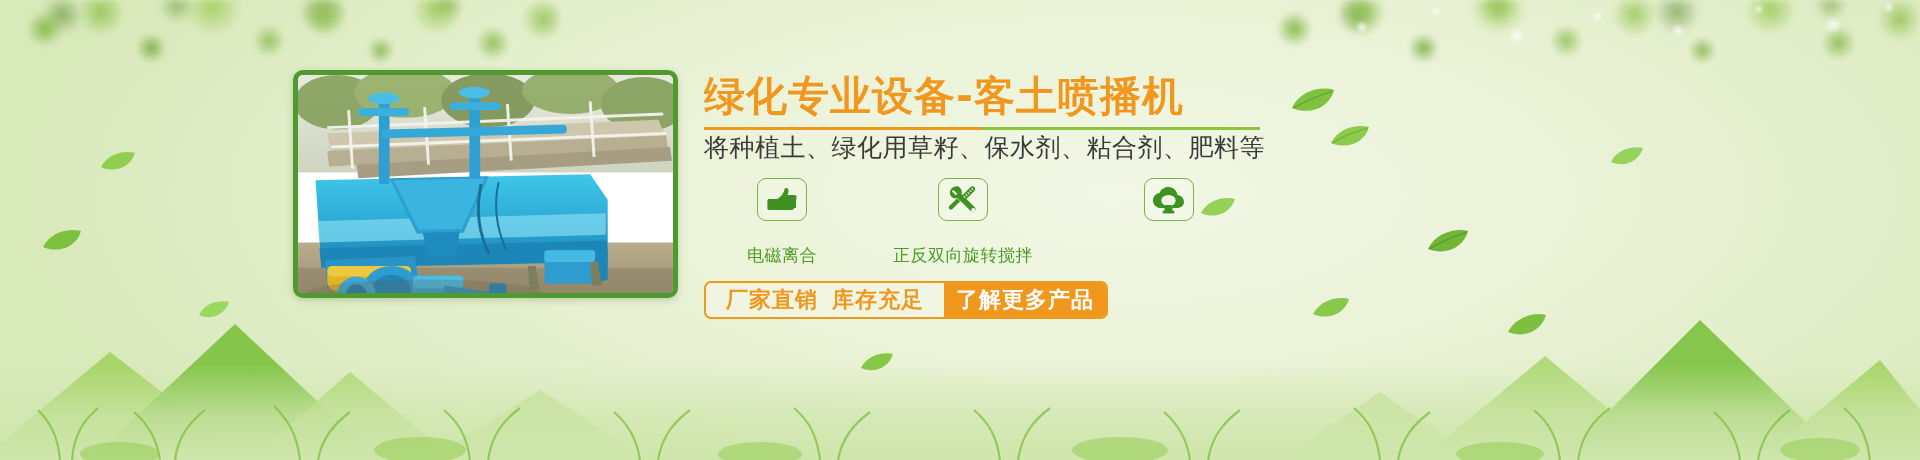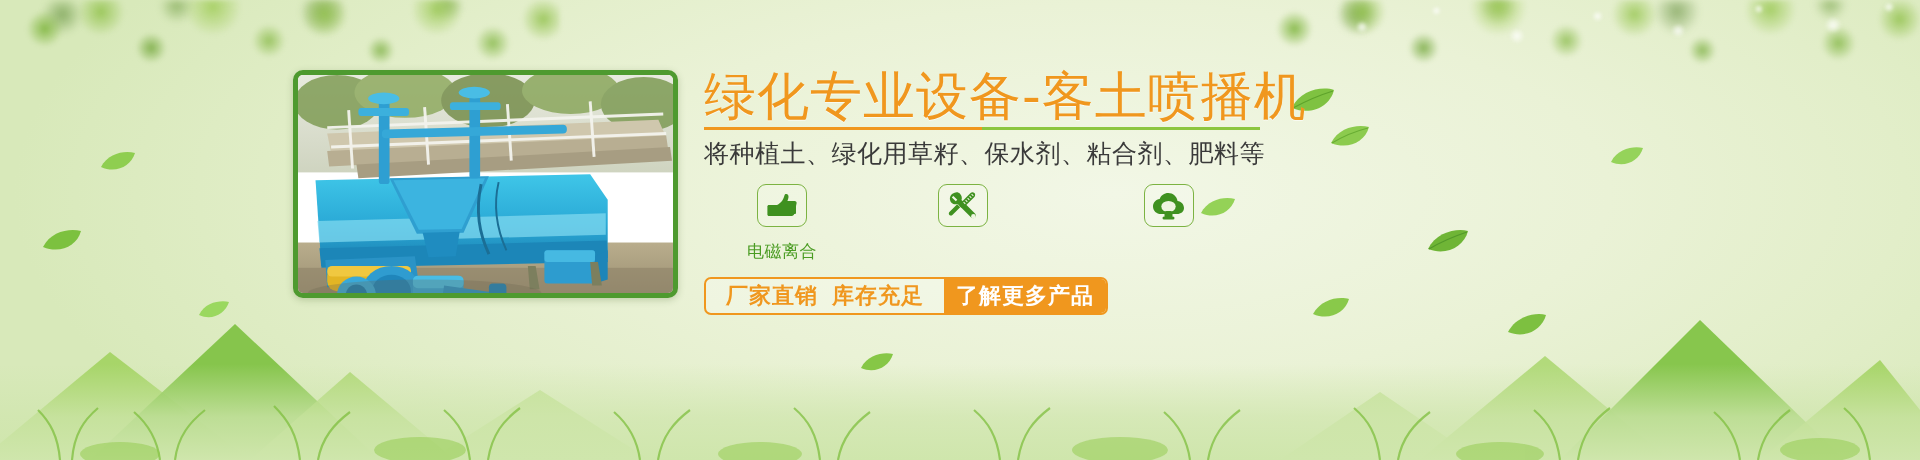--- a/index.html
+++ b/index.html
@@ -90,35 +90,35 @@
     box-shadow:0 2px 7px rgba(60,90,30,.25);
   }
   #photo { position:absolute; inset:0; }
 
   
   #content {
     position:absolute; left:704px; top:68px;
     width:1160px;
   }
   #title {
-    font-size:52px;
-    font-weight:normal;
+    font-size:41px;
+    font-weight:bold;
     color:#f0971e;
     letter-spacing:1px;
     line-height:56px;
     white-space:nowrap;
     text-shadow:0 1px 0 rgba(255,255,255,.6);
   }
   #divider {
     margin-top:3px;
     width:556px; height:3px;
     background:linear-gradient(to right,#f0971e 0%,#f0971e 50%,#8cc63f 50%,#8cc63f 100%);
   }
   #subtitle {
-    margin-top:9px;
+    margin-top:3px;
     font-size:25px;
     color:#3a3a3a;
     line-height:29px;
     letter-spacing:.5px;
     white-space:nowrap;
   }
   #subtitle .line { display:block; }
 
   
   #features {
@@ -129,21 +129,21 @@
   .feature { text-align:center; }
   .feature-box {
     width:50px; height:43px;
     margin:0 auto;
     border:1px solid #7cb342;
     border-radius:9px;
     background:rgba(255,255,255,.18);
     display:flex; align-items:center; justify-content:center;
   }
   .feature-label {
-    margin-top:13px;
+    margin-top:23px;
     font-size:17px;
     color:#4a9c22;
     letter-spacing:.5px;
     white-space:nowrap;
   }
 
   
   #cta {
     margin-top:14px;
     display:inline-flex;
@@ -406,20 +406,21 @@
               <path d="M24.6,3.2 L26.3,4.9"></path>
               <path d="M22.6,5.2 L24.3,6.9"></path>
               <path d="M20.6,7.2 L22.3,8.9"></path>
               <path d="M18.6,9.2 L20.3,10.9"></path>
               <path d="M16.6,11.2 L18.3,12.9"></path>
             </g>
             <path d="M13.2,16.2 L5.4,24 C4.6,24.8 3.2,24.8 2.4,24 C1.6,23.2 1.6,21.9 2.4,21.1 L10.2,13.3 Z" fill="#3f9120"></path>
             <circle cx="26.4" cy="25.4" r="2.3" fill="#eef5e0"></circle>
           </svg>
         </div>
+        <div class="feature-label">正反双向旋转搅拌</div>
       </div>
 
       <div class="feature" style="width:206px;">
         <div class="feature-box">
           <svg width="34" height="28" viewBox="0 0 34 28">
             <path d="M9,22 C4.6,22 1,18.6 1,14.4 C1,10.6 3.9,7.4 7.7,6.9 C8.9,3.4 12.3,1 16.2,1 C20.9,1 24.9,4.5 25.5,9 C29.3,9.4 32,12.4 32,16 C32,19.8 28.9,22 25,22 Z" fill="#3f9120"></path>
             <ellipse cx="16.5" cy="14.5" rx="7.2" ry="5.6" fill="#eef5e0"></ellipse>
             <rect x="12.5" y="19" width="8" height="7" rx="2" fill="#3f9120"></rect>
             <rect x="10.5" y="24.5" width="12" height="3" rx="1.5" fill="#3f9120"></rect>
           </svg>

